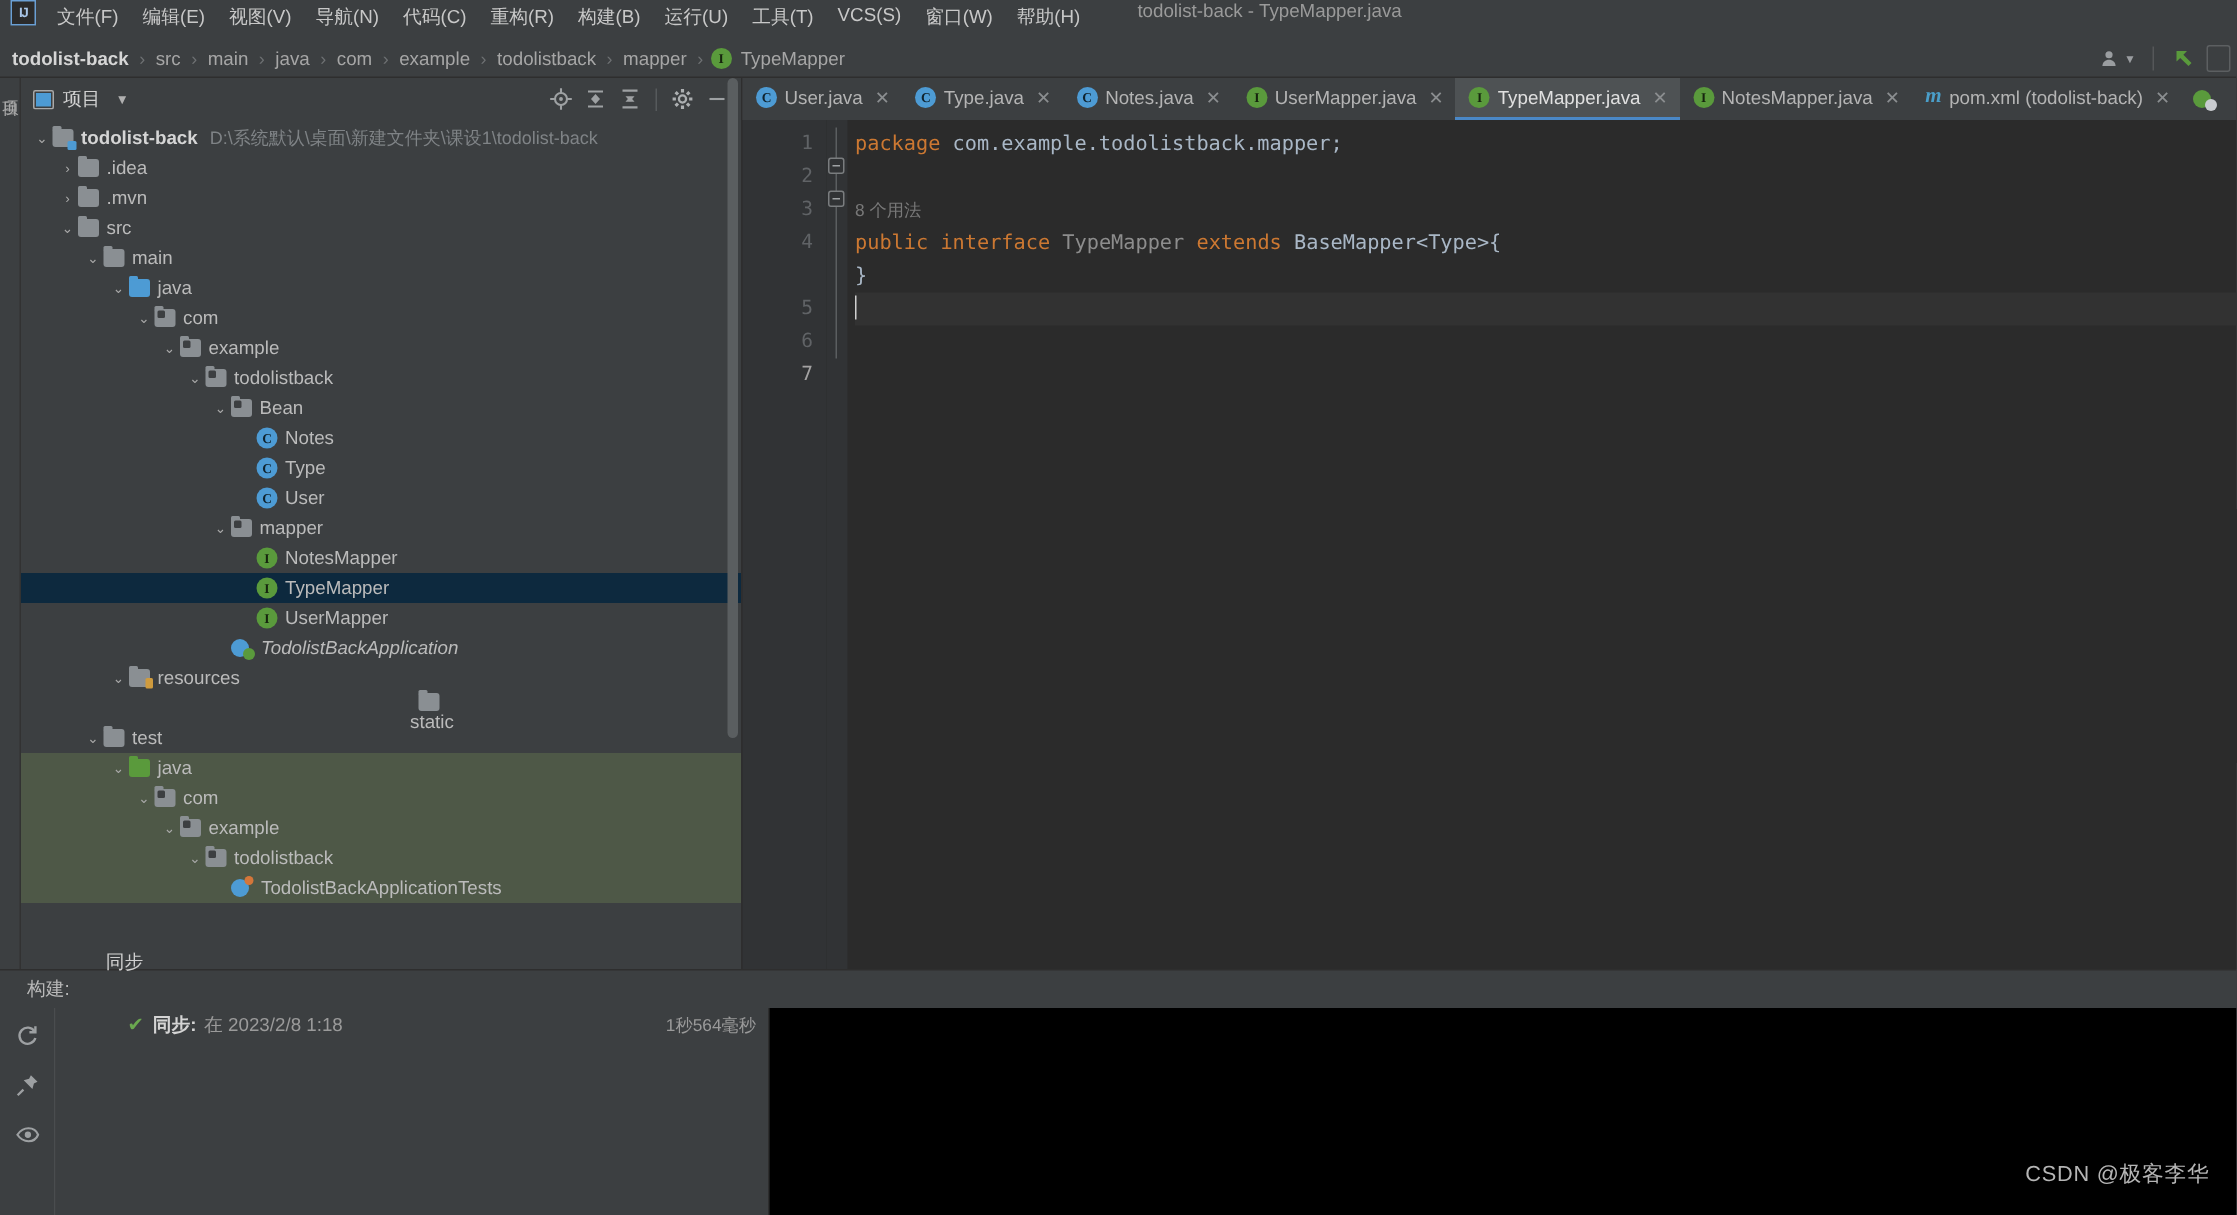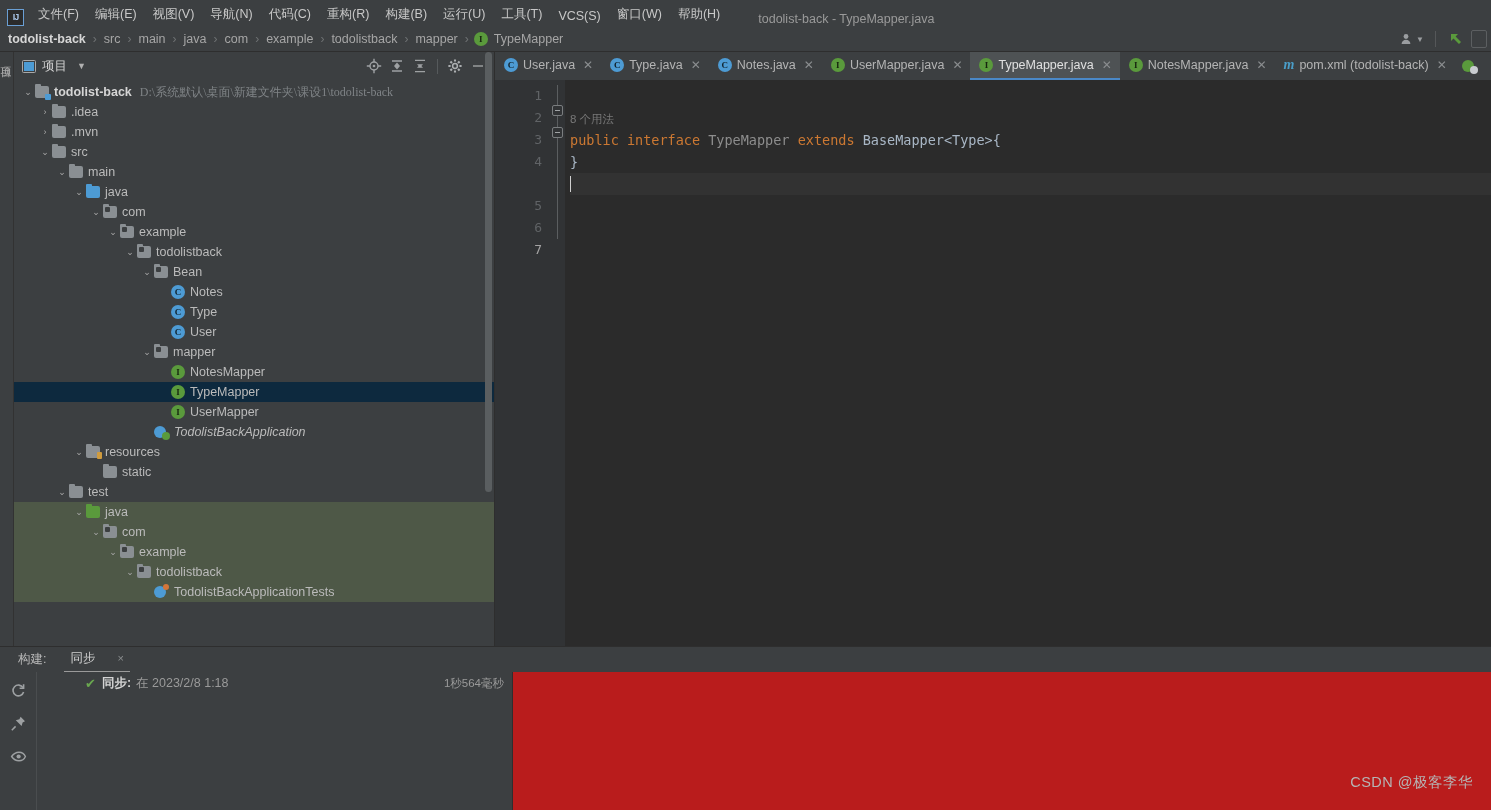--- a/index.html
+++ b/index.html
@@ -8,21 +8,21 @@
     background:#3c3f41;
     font-family:"Liberation Sans","DejaVu Sans",sans-serif;
     font-size:12px;
     color:#bbbbbb;
     -webkit-font-smoothing:antialiased;
   }
   .app { position:relative; width:1491px; height:810px; }
 
   
   .menubar {
-    height:26px; background:#3c3f41; display:flex; align-items:flex-end;
+    height:26px; background:#3c3f41; display:flex; align-items:flex-start;
     padding-left:4px; position:relative;
   }
   .ij-logo {
     width:17px; height:17px; margin:0 6px 0 3px; flex:none;
     border:1px solid #6a9fd4; background:#2b2b2b; color:#a9c6e8;
     font-size:9px; line-height:15px; text-align:center; font-weight:bold;
     letter-spacing:-1px;
   }
   .menu-item {
     padding:3px 8px; font-size:12.5px; color:#c8c8c8; white-space:nowrap;
@@ -90,21 +90,21 @@
   }
   .row .arrow {
     width:12px; text-align:center; color:#a9a9a9; font-size:9px; flex:none;
     margin-right:1px;
   }
   .row .arrow.none { visibility:hidden; }
   .row .ico { flex:none; margin-right:5px; display:flex; align-items:center; }
   .row.selected { background:#0d293e; }
   .row.ctx-test { background:#4e5847; }
   .row .label-bold { font-weight:bold; color:#d5d5d5; }
-  .row .path { color:#7f8386; margin-left:8px; font-size:12px;font-family:Liberation Serif, serif; }
+  .row .path { color:#7f8386; margin-left:8px; font-size:12px; }
 
   
   .folder {
     width:14px; height:12px; background:#8a8f93; border-radius:1px 2px 2px 2px;
     position:relative;
   }
   .folder:before {
     content:""; position:absolute; left:0; top:-2px; width:6px; height:3px;
     background:#8a8f93; border-radius:1px 1px 0 0;
   }
@@ -224,21 +224,21 @@
     position:absolute; left:0; right:0; bottom:0; height:164px;
     background:#3c3f41; border-top:1px solid #2e2e2e; display:flex; flex-direction:column;
   }
   .bottom-tabs {
     height:25px; display:flex; align-items:center; padding-left:18px; gap:0;
     flex:none; font-size:12.5px;
   }
   .bt-label { color:#b9b9b9; margin-right:18px; }
   .bt-tab {
     display:flex; align-items:center; gap:22px; color:#d0d0d0;
-    padding:3px 6px 4px 6px; border-bottom:2px solid #9a9a9a;
+    padding:3px 6px 4px 6px; border-bottom:2px solid #9a9a9a;flex-direction:column;
   }
   .bt-tab .x { color:#8b8e90; font-size:11px; }
   .bottom-body { flex:1; display:flex; min-height:0; }
   .build-icons {
     width:37px; flex:none; display:flex; flex-direction:column;
     align-items:center; gap:16px; padding-top:10px; background:#3c3f41;
     border-right:1px solid #4a4d4f;
   }
   .build-icons .bi { width:17px; height:17px; display:block; opacity:.8; }
   .build-tree {
@@ -246,21 +246,21 @@
     border-right:1px solid #2e2e2e;
   }
   .build-row {
     height:22px; display:flex; align-items:center; padding:0 8px 0 48px;
     font-size:12.5px; color:#bbbbbb; white-space:nowrap;
   }
   .chk { color:#6aa84f; font-size:13px; margin-right:6px; font-weight:bold; }
   .build-bold { font-weight:bold; color:#d4d4d4; }
   .build-dim { color:#9a9a9a; margin-left:5px; }
   .build-dur { margin-left:auto; color:#9a9a9a; font-size:11.5px; }
-  .build-right { flex:1; background:#b91c1c; position:relative;text-align:right; }
+  .build-right { flex:1; background:#000000; position:relative;text-align:right; }
   .watermark {
     position:absolute; right:18px; bottom:18px; color:#b5b5b5;
     font-size:14.5px; letter-spacing:.5px;
   }
   .bottom-scroll {
     position:absolute; right:1px; top:2px; width:8px; bottom:2px;
   }
 </style>
 </head>
 <body>
@@ -497,21 +497,21 @@
             </span>
             <span class="">TodolistBackApplication</span>
           </div>
           <div class="row" style="padding-left: 59px;">
             <span class="arrow">⌄</span>
             <span class="ico">
               <span class="folder res"></span>
             </span>
             <span class="">resources</span>
           </div>
-          <div class="row" style="padding-left: 76px;">
+          <div class="row" style="padding-left: 76px; flex-direction: column;">
             <span class="arrow none"></span>
             <span class="ico">
               <span class="folder"></span>
             </span>
             <span class="">static</span>
           </div>
           <div class="row" style="padding-left: 42px;">
             <span class="arrow">⌄</span>
             <span class="ico">
               <span class="folder"></span>
@@ -617,20 +617,21 @@
             <div class="gline">5</div>
             <div class="gline">6</div>
             <div class="gline cur">7</div>
           </div>
         <div class="fold-col">
           <div class="fold-line"></div>
           <div class="fold-mark" style="top:25px;"></div>
           <div class="fold-mark" style="top:47px;"></div>
         </div>
         <div class="code" id="code-host">
+            <div class="cline"><span class="kw">package</span><span class="plain"> com.example.todolistback.mapper;</span></div>
             <div class="cline"></div>
             <div class="cline"><span class="inlay">8 个用法</span></div>
             <div class="cline"><span class="kw">public</span><span class="plain"> </span><span class="kw">interface</span><span class="plain"> </span><span class="ident-grey">TypeMapper</span><span class="plain"> </span><span class="kw">extends</span><span class="plain"> </span><span class="plain">BaseMapper&lt;Type&gt;{</span></div>
             <div class="cline"><span class="plain">}</span></div>
             <div class="cline current-line"><span class="caret"></span></div>
           </div>
       </div>
     </div>
   </div>
 

